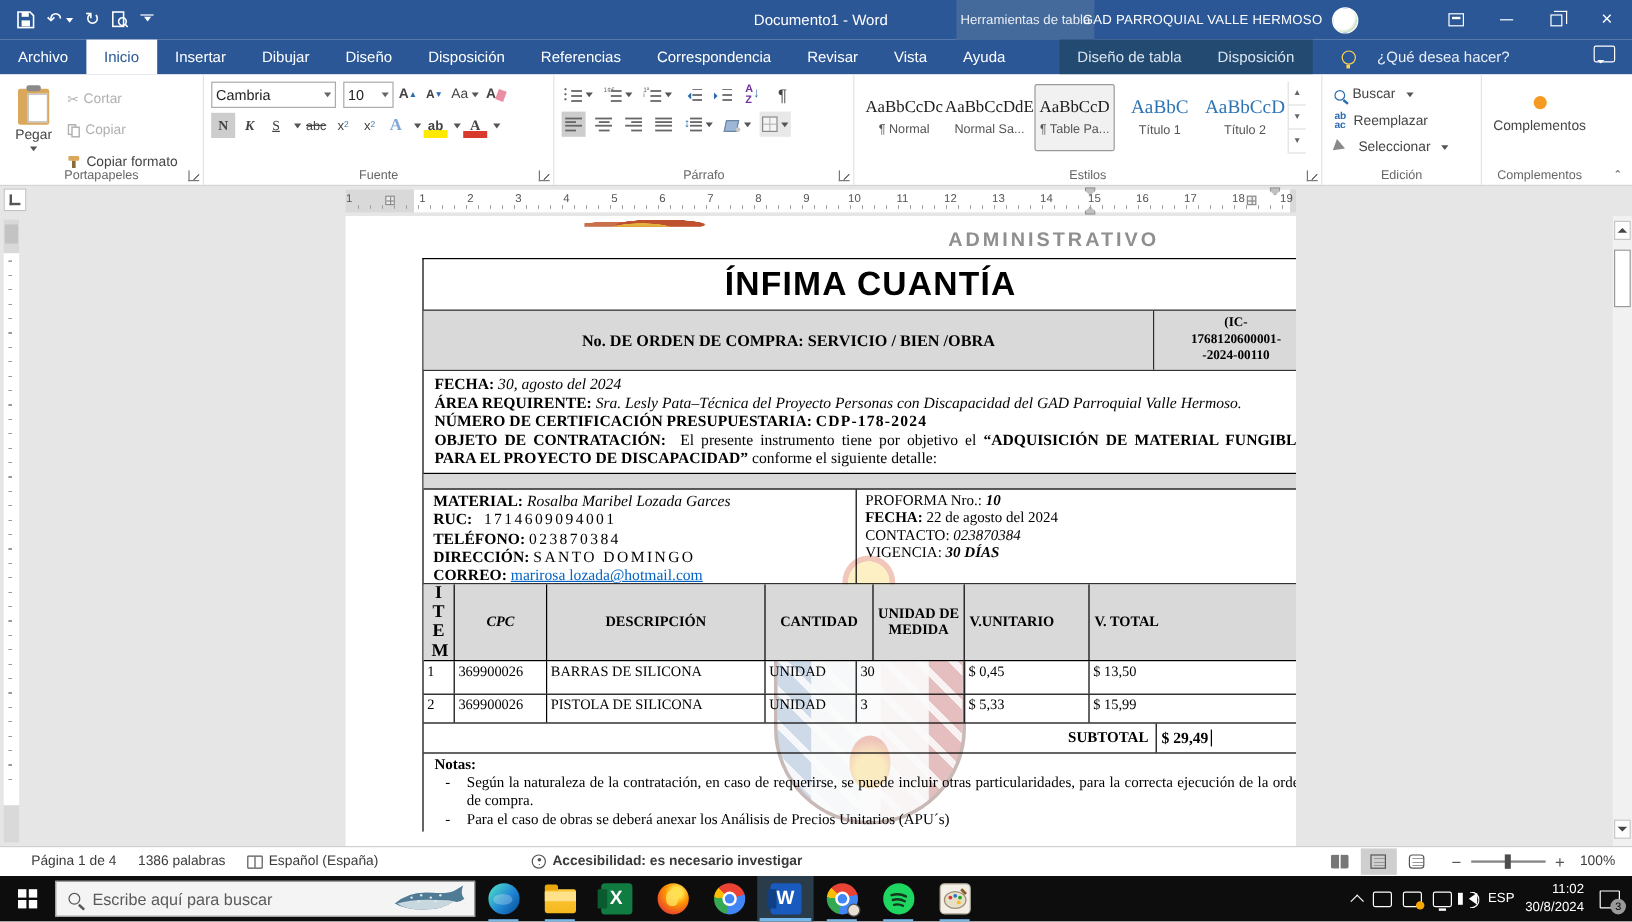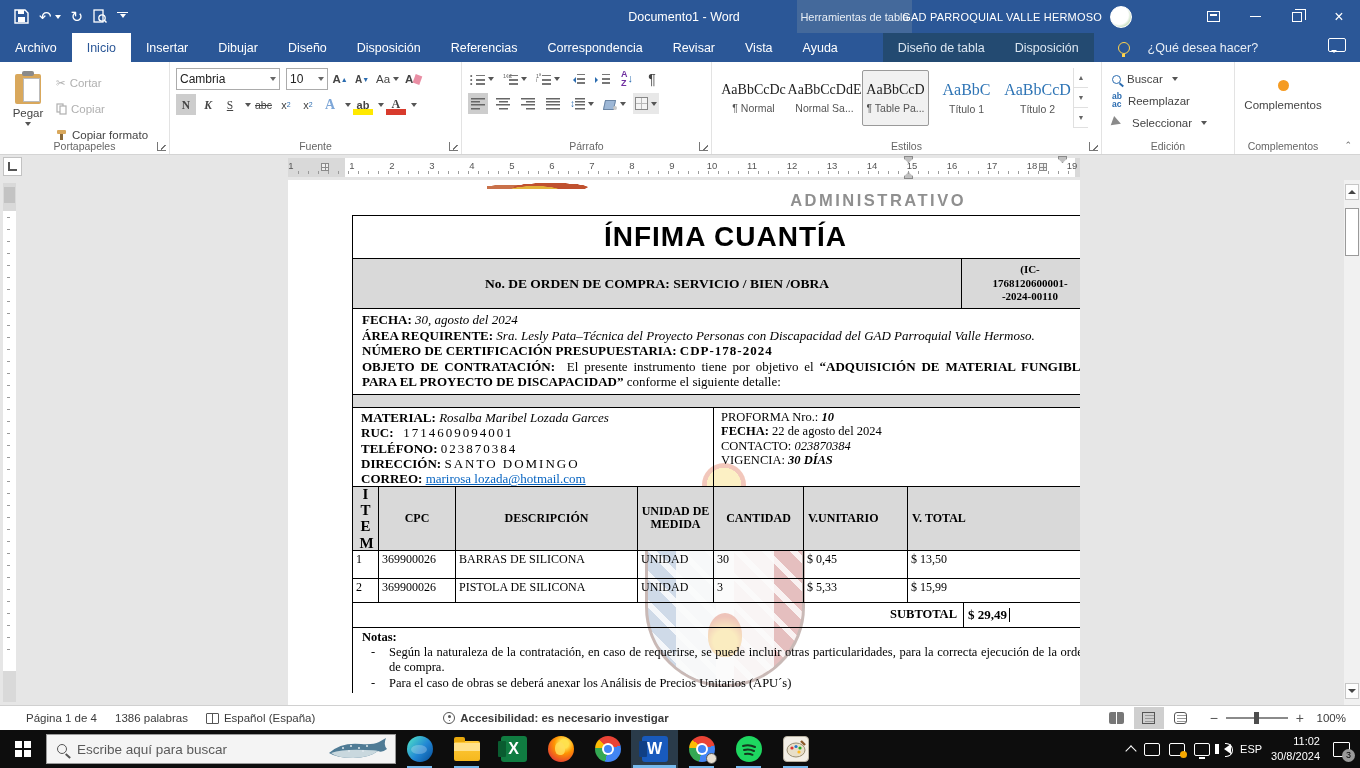--- a/index.html
+++ b/index.html
@@ -574,24 +574,24 @@
             <div><b>FECHA:</b> <span>22 de agosto del 2024</span></div>
             <div><span>CONTACTO:</span> <i>023870384</i></div>
             <div><span>VIGENCIA:</span> <i style="font-weight:bold">30 DÍAS</i></div>
           </div>
         </div>
 
         <div class="trow ih">
             <div class="ic" style="width: 26px;">
               <div class="vert">ITEM</div>
             </div>
-            <div class="ic" style="width: 77px;">CPC</div>
+            <div class="ic" style="width: 77px; font-style: italic;">CPC</div>
             <div class="ic" style="width: 182px;">DESCRIPCIÓN</div>
+            <div class="ic" style="width: 90px;">CANTIDAD</div>
             <div class="ic" style="width: 76px;">UNIDAD DE MEDIDA</div>
-            <div class="ic" style="width: 90px;">CANTIDAD</div>
             <div class="ic" style="width: 104px; justify-content: flex-start; text-align: left; padding-left: 4px;">V.UNITARIO</div>
             <div class="ic" style="width: 135px; justify-content: flex-start; text-align: left; padding-left: 4px;">V. TOTAL</div>
           </div>
         <div>
             <div class="trow irow r1">
               <div class="ic" style="width: 26px;">1</div>
               <div class="ic" style="width: 77px;">369900026</div>
               <div class="ic" style="width: 182px;">BARRAS DE SILICONA</div>
               <div class="ic" style="width: 76px;">UNIDAD</div>
               <div class="ic" style="width: 90px;">30</div>

